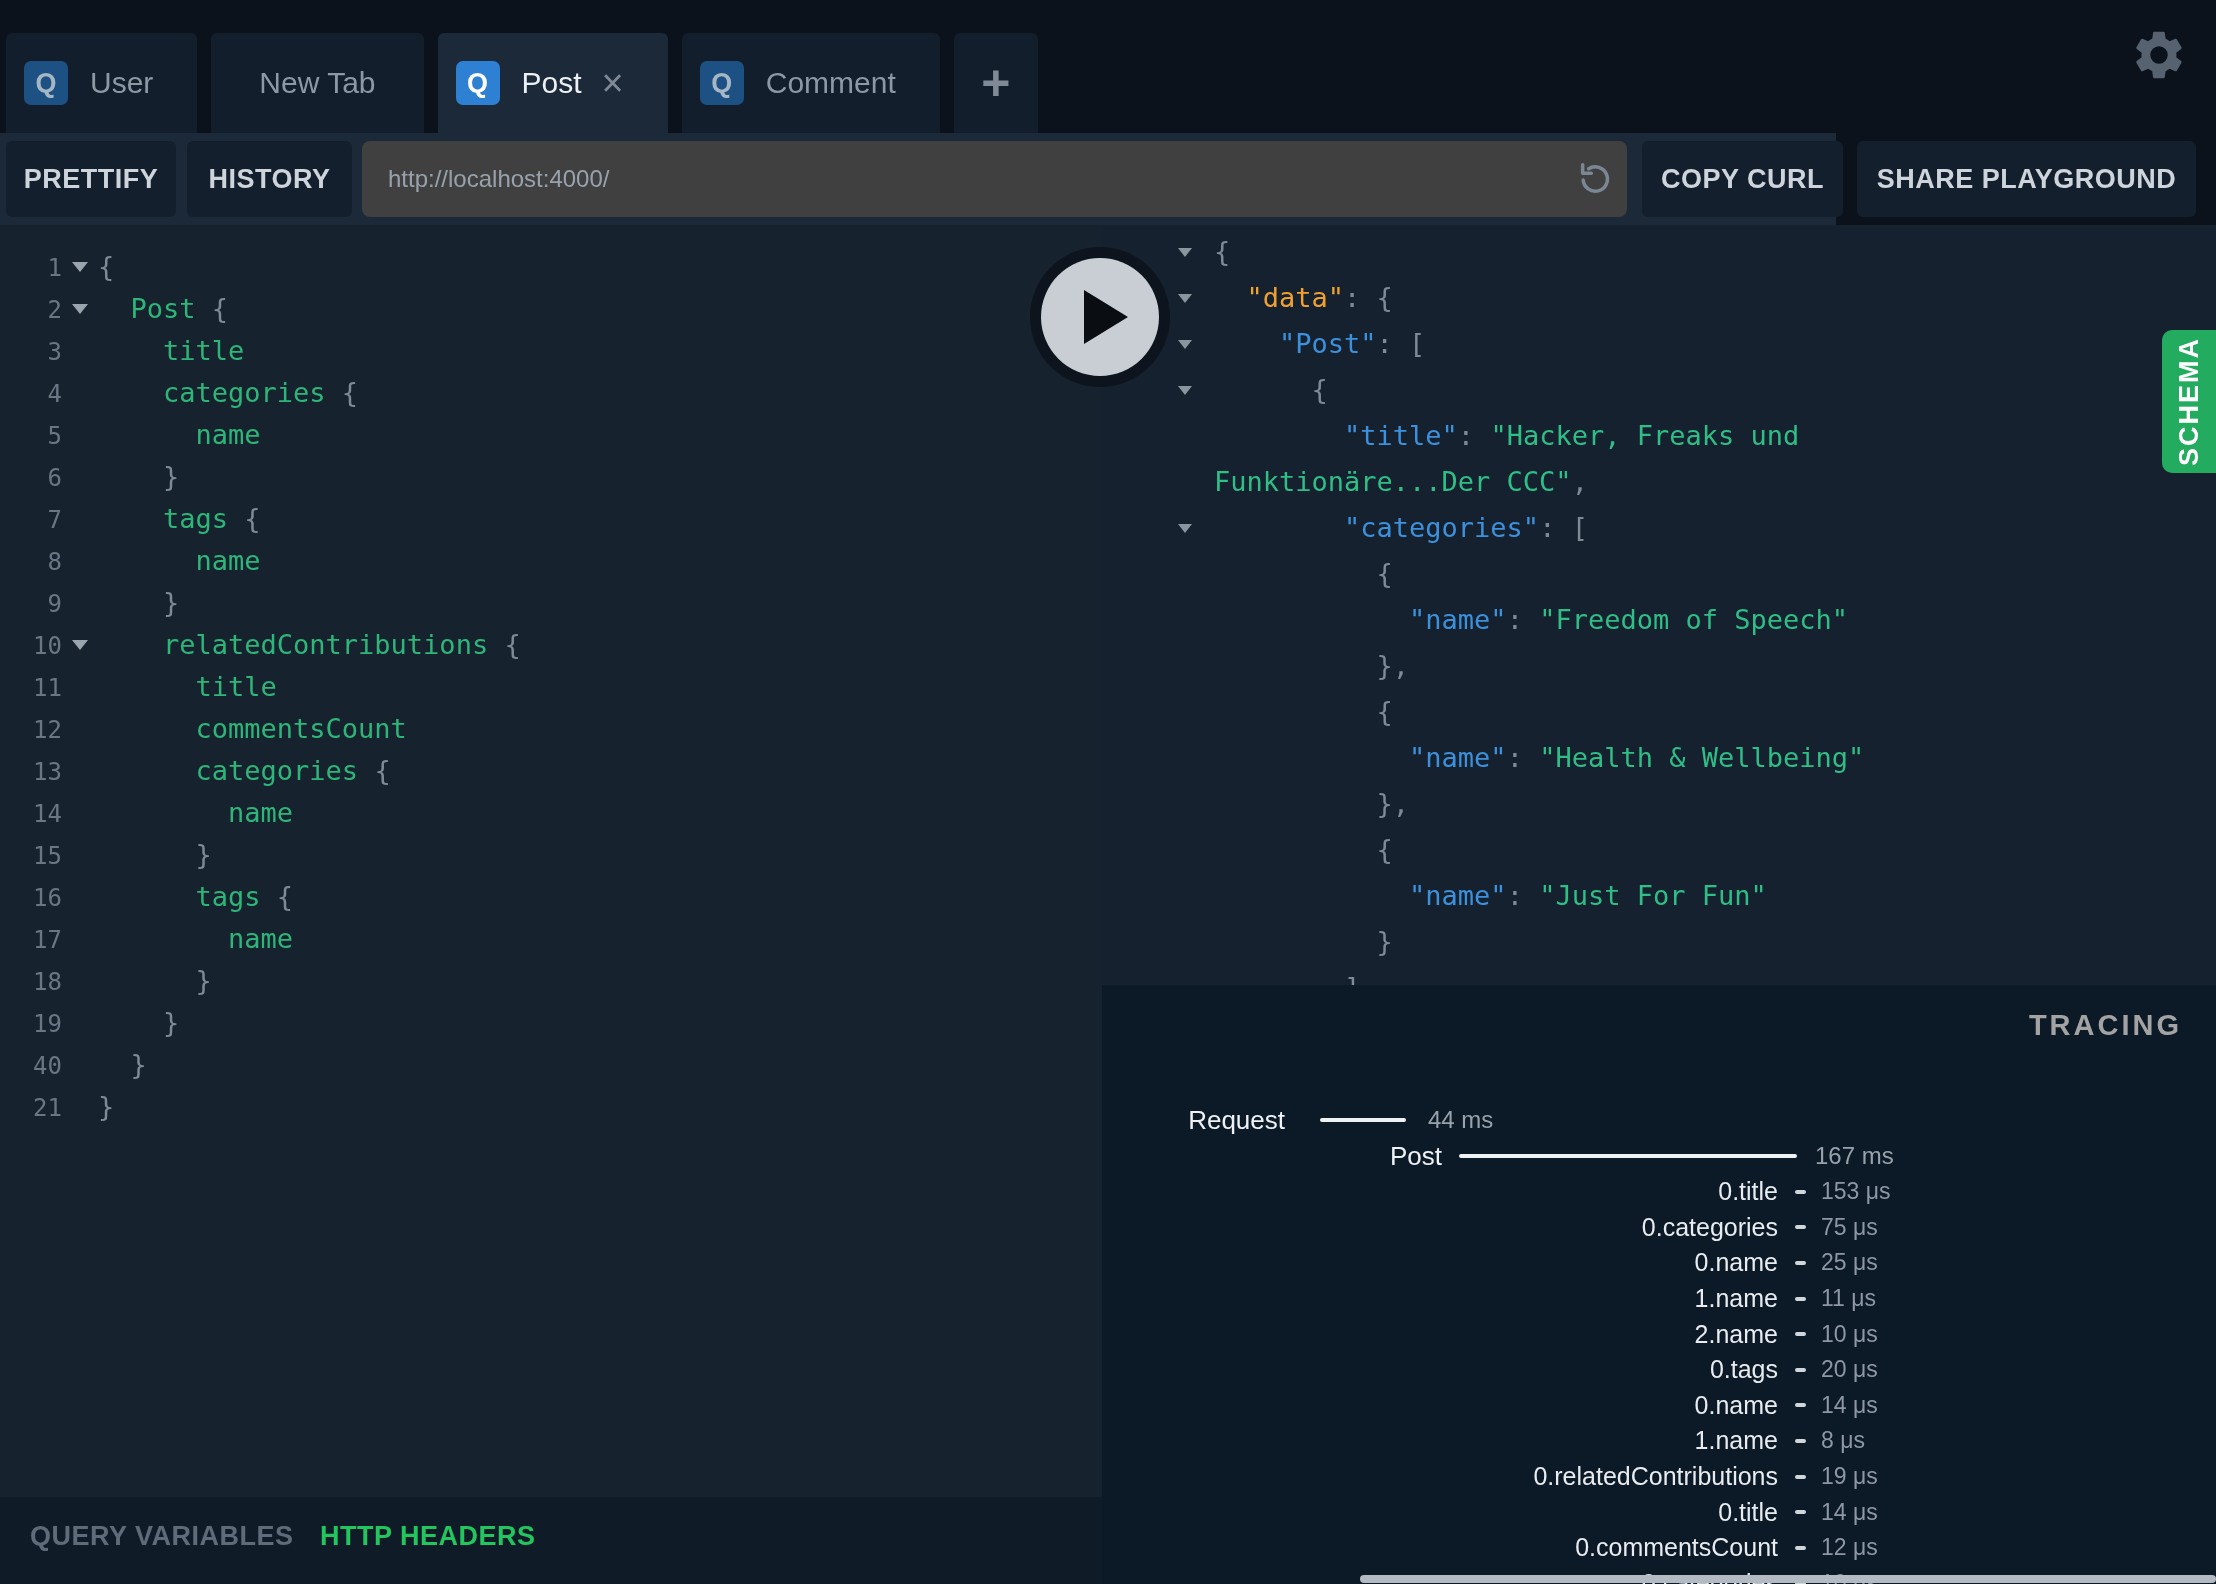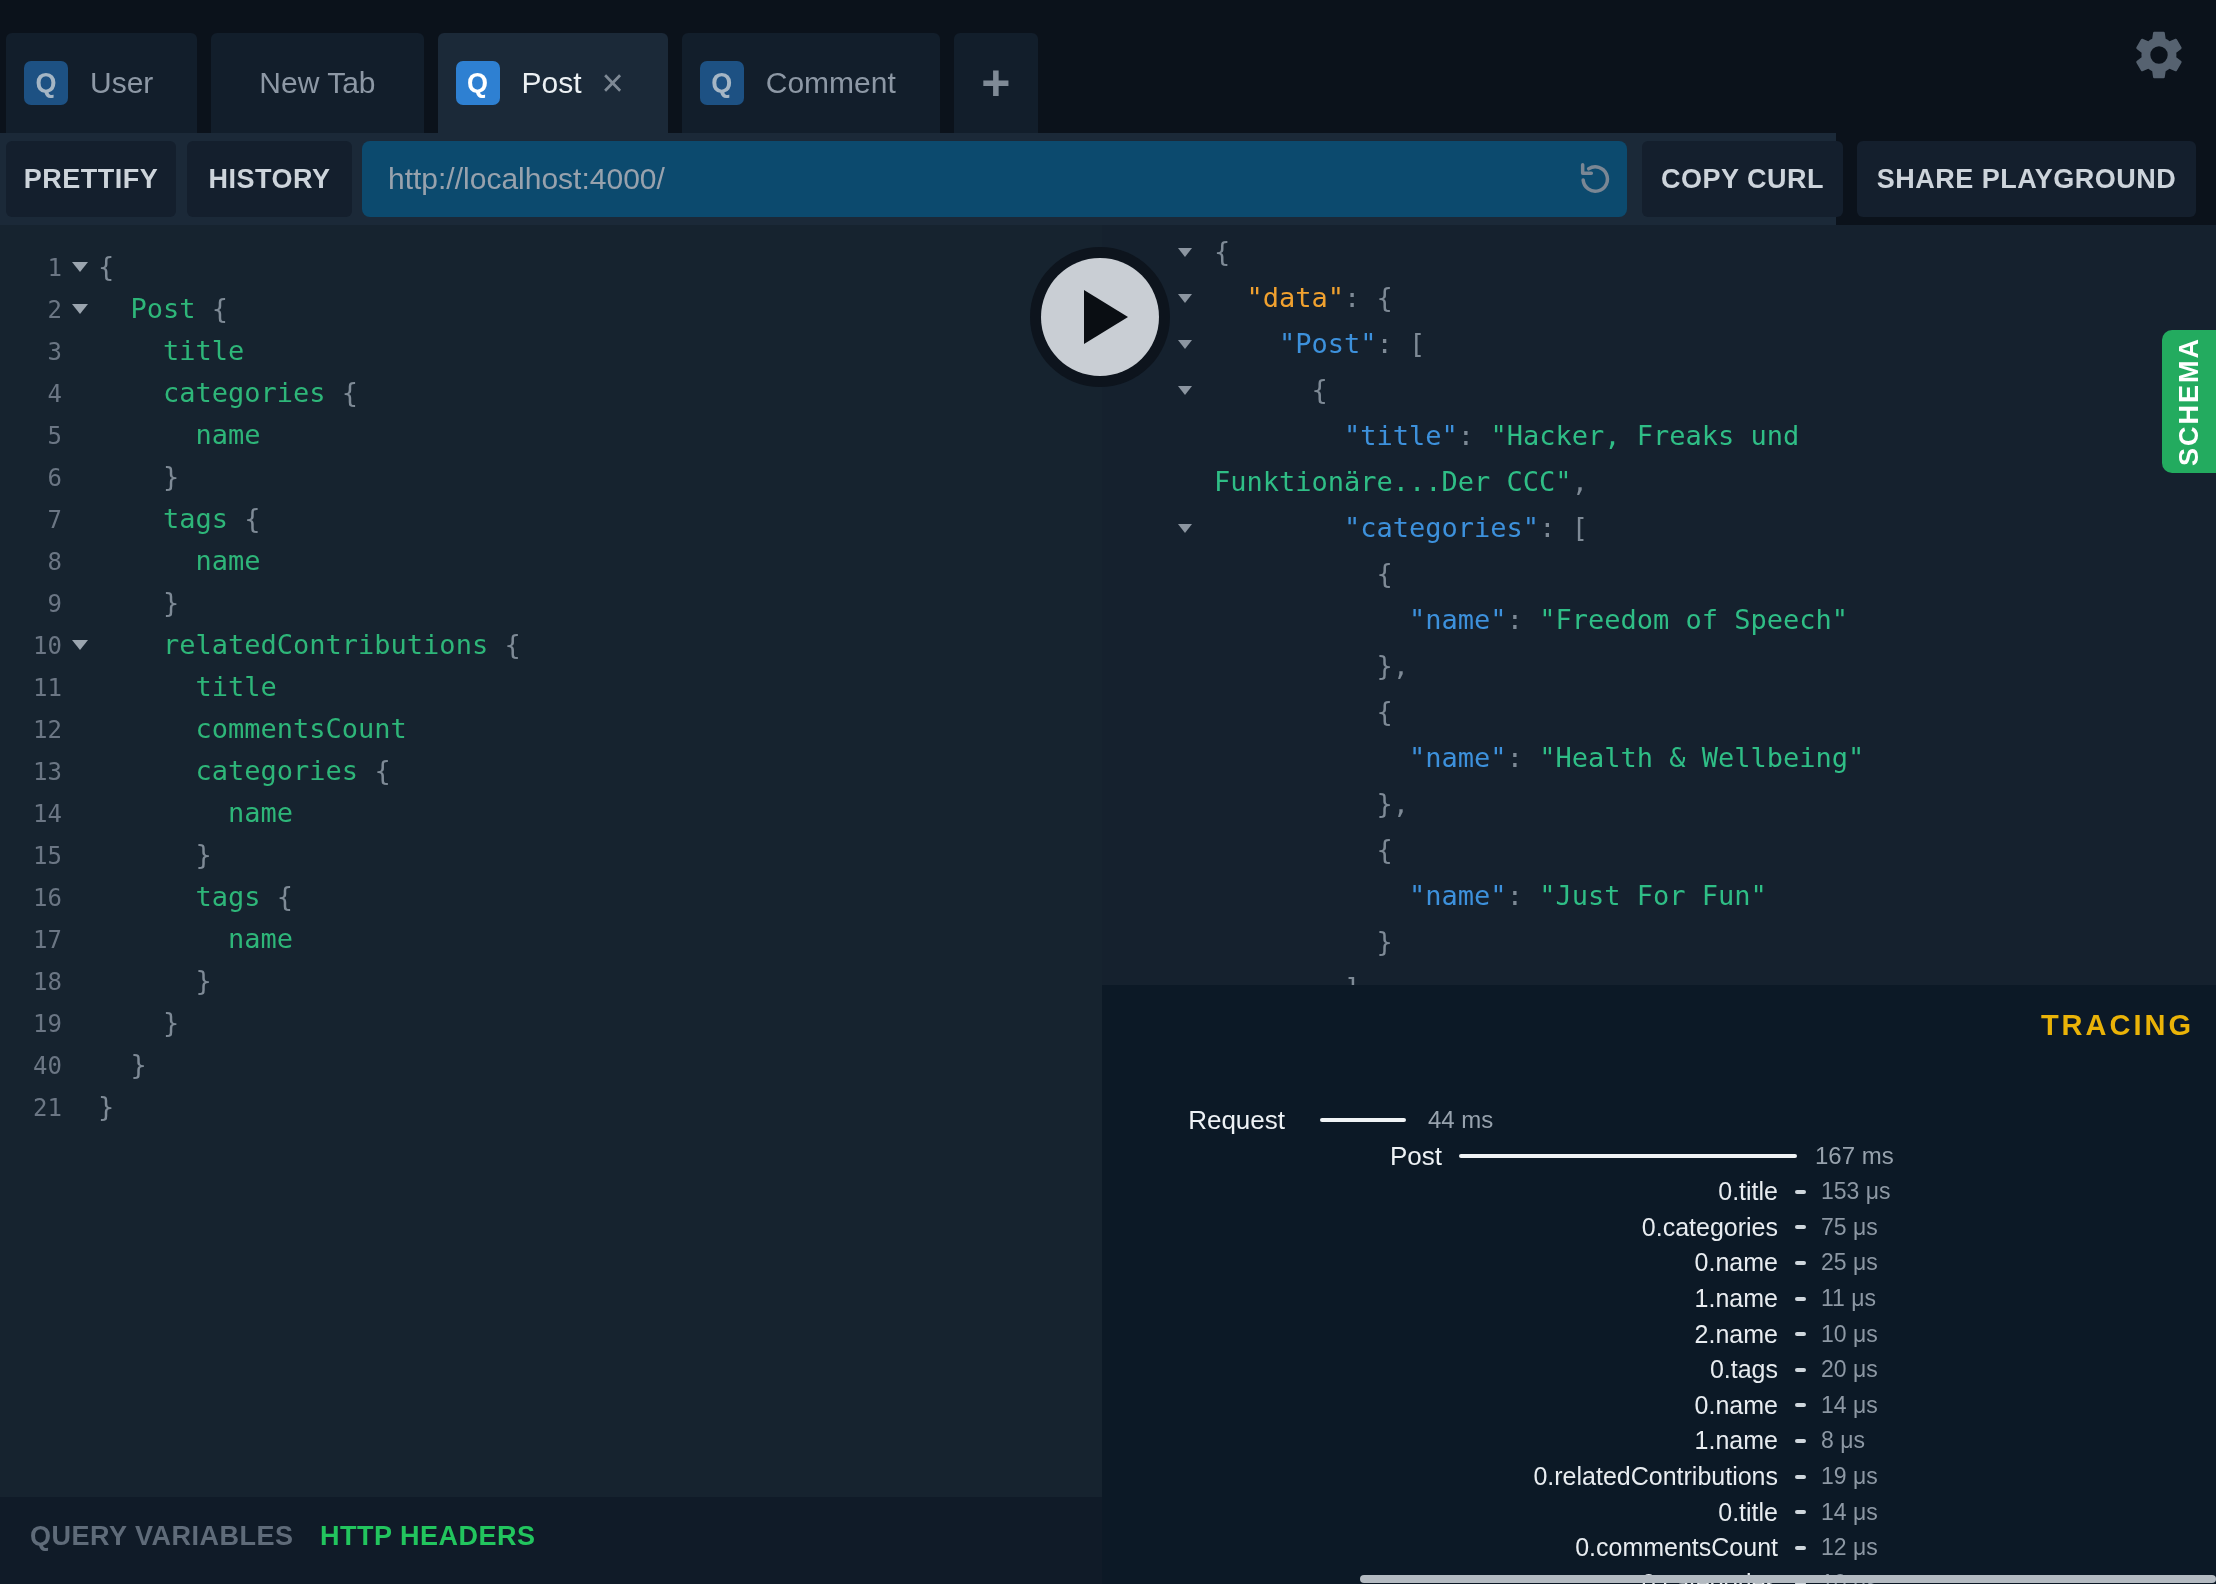--- a/index.html
+++ b/index.html
@@ -24,22 +24,22 @@
   .gear{position:absolute;right:28px;top:26px;width:58px;height:58px;cursor:pointer;}
   
   .toolbar{position:absolute;left:0;top:133px;width:1836px;height:92px;background:#1b2938;
            display:flex;align-items:center;}
   .tbtn{height:76px;border-radius:6px;background:#141f2d;color:#cdd4db;font-size:27px;
         font-weight:700;letter-spacing:.5px;display:flex;align-items:center;justify-content:center;
         cursor:pointer;flex:0 0 auto;}
   .btn-prettify{margin-left:6px;width:170px;}
   .btn-history{margin-left:11px;width:165px;}
   .urlwrap{margin-left:10px;width:1265px;height:76px;position:relative;flex:0 0 auto;}
-  .urlwrap input{width:100%;height:100%;box-sizing:border-box;background:#0c4a6e;border:none;
-        border-radius:8px;color:#98a2ad;font-size:30px;padding:0 70px 0 26px;outline:none;
+  .urlwrap input{width:100%;height:100%;box-sizing:border-box;background:#404040;border:none;
+        border-radius:8px;color:#98a2ad;font-size:24px;padding:0 70px 0 26px;outline:none;
         font-family:"Liberation Sans",sans-serif;}
   .refresh{position:absolute;right:12px;top:18px;width:40px;height:40px;cursor:pointer;}
   .btn-copycurl{margin-left:15px;width:201px;}
   .btn-share{margin-left:14px;width:339px;}
   
   .main{position:absolute;left:0;top:225px;width:2216px;height:1359px;display:flex;}
   .left-panel{width:1102px;height:100%;background:#16232f;position:relative;}
   .editor{position:absolute;left:0;top:0;right:0;bottom:87px;padding-top:21px;overflow:hidden;cursor:text;}
   .eline{height:42px;line-height:42px;white-space:pre;font-family:"DejaVu Sans Mono",monospace;font-size:27px;}
   .enum{display:inline-block;width:62px;text-align:right;color:#6b7684;font-size:24px;}
@@ -57,21 +57,21 @@
   .rfold .tri{border-top-color:#8b95a0;border-left-width:7px;border-right-width:7px;border-top-width:9px;margin-bottom:0;}
   
   .c-pln{color:#c8d0d8;}
   .c-pun{color:#7e8a96;}
   .c-fld{color:var(--field-green,#2eb679);}
   .c-key{color:var(--key-blue,#3d91dc);}
   .c-dat{color:var(--data-orange,#f0a12f);}
   .c-str{color:var(--string-green,#2fbe86);}
   
   .tracing{position:absolute;left:0;top:760px;right:0;height:599px;background:#0c1926;overflow:hidden;}
-  .tracing-title{position:absolute;top:24px;right:22px;color:#eab308;font-size:29px;font-weight:700;letter-spacing:3px;cursor:pointer;}
+  .tracing-title{position:absolute;top:24px;right:34px;color:#a3a3a3;font-size:29px;font-weight:700;letter-spacing:3px;cursor:pointer;}
   .trace-rows{position:absolute;top:117px;left:0;right:0;}
   .span-row{position:relative;height:36px;}
   .span-label{position:absolute;left:0;top:0;text-align:right;line-height:36px;color:#eef2f5;font-size:26px;}
   .span-bar{position:absolute;top:16px;height:4px;border-radius:2px;background:#f0f3f5;}
   .span-dur{position:absolute;top:0;line-height:36px;color:#97a2ad;font-size:24px;}
   .field-row{height:35.6px;display:flex;align-items:center;}
   .fname{width:676px;text-align:right;color:#e8ecf0;font-size:25px;}
   .fdash{width:11px;height:4px;background:#cfd6dc;border-radius:2px;margin-left:17px;flex:0 0 auto;}
   .fval{margin-left:15px;color:#8d98a4;font-size:23px;}
   .hscroll{position:absolute;bottom:1px;left:258px;width:856px;height:8px;background:#b3bac1;border-radius:4px;cursor:pointer;}

